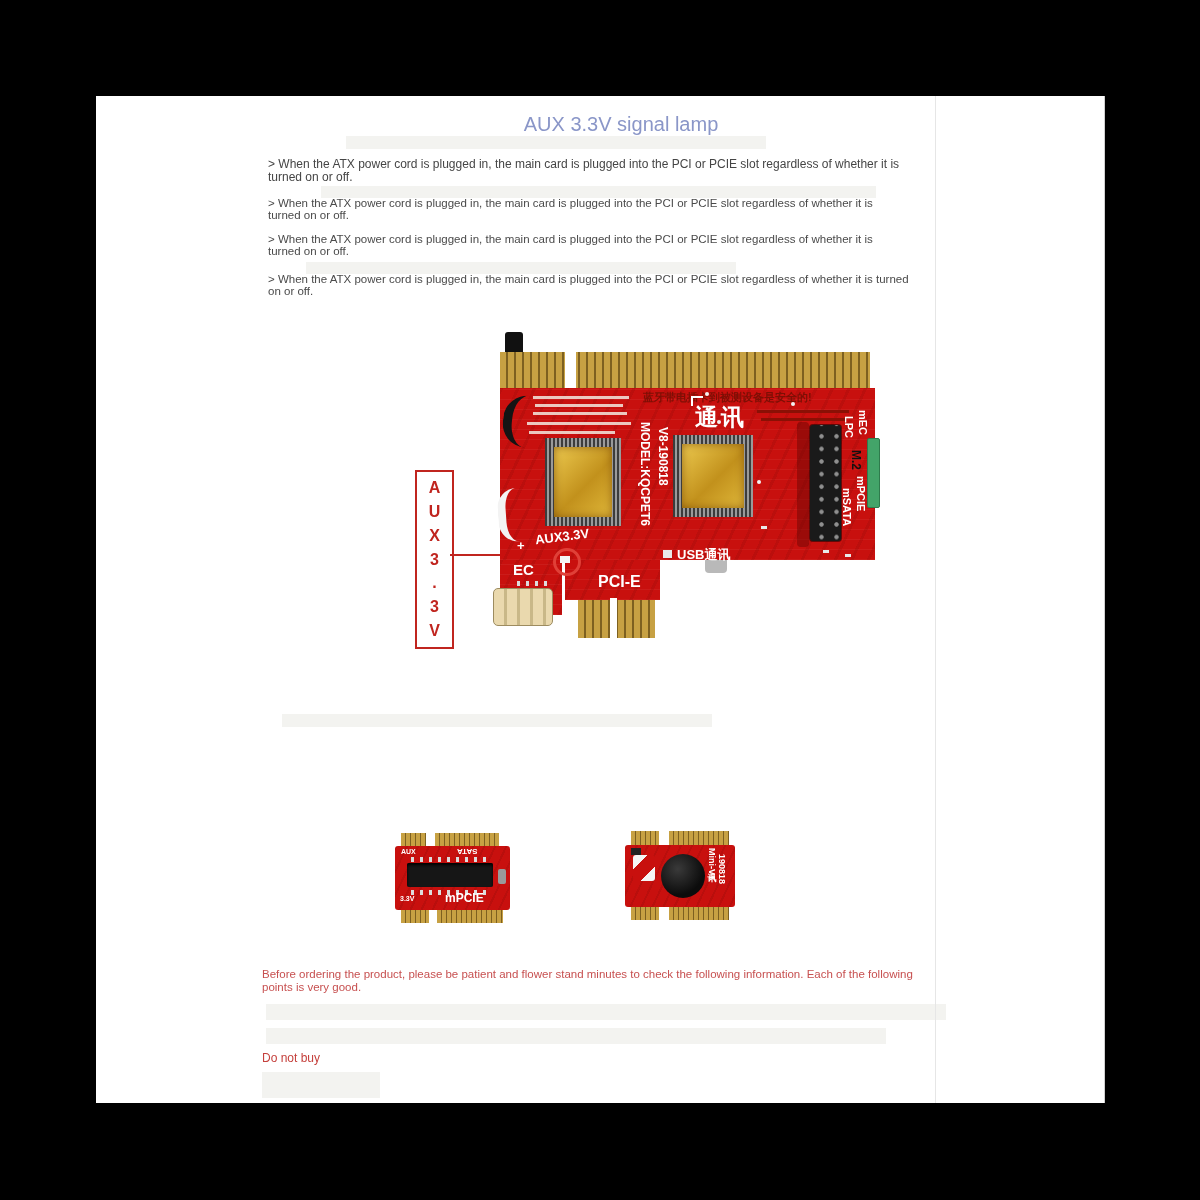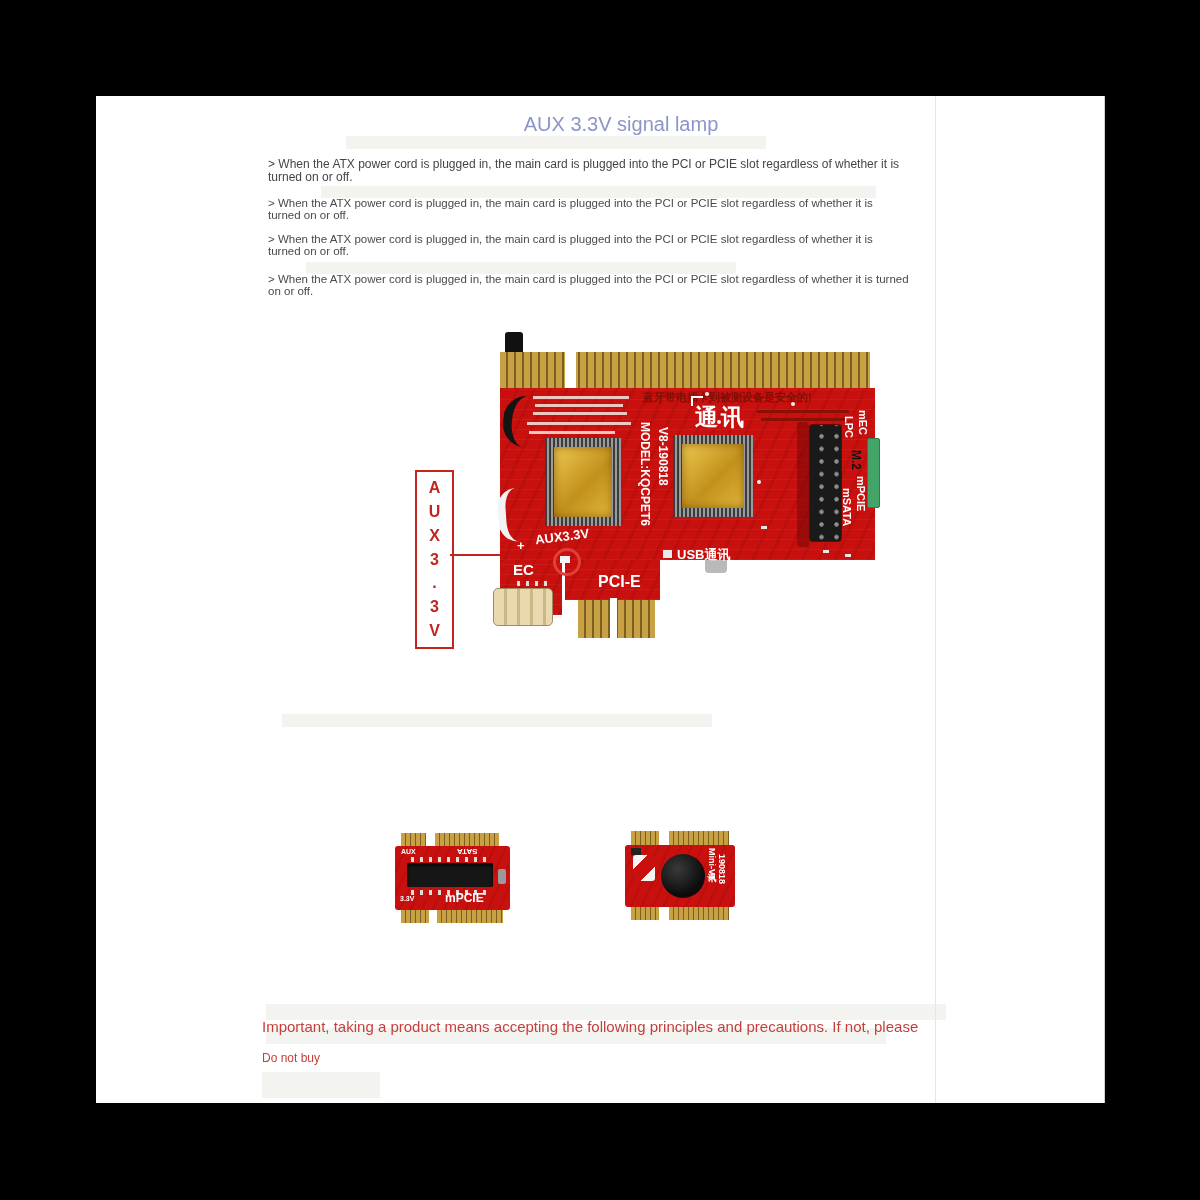--- a/index.html
+++ b/index.html
@@ -180,17 +180,17 @@
       <div class="abs gold-sm" style="left:6px;top:73px;width:28px;height:16px;"></div>
       <div class="abs gold-sm" style="left:44px;top:73px;width:60px;height:16px;"></div>
       <div class="body" style="left:0;top:14px;width:110px;height:62px;"></div>
       <div class="abs" style="left:6px;top:17px;width:10px;height:7px;background:#222;"></div>
       <div class="abs" style="left:8px;top:24px;width:22px;height:26px;background:#f5f5f5;border-radius:3px;background-image:linear-gradient(135deg,transparent 30%,#c8100e 30% 70%,transparent 70%);"></div>
       <div class="abs" style="left:36px;top:23px;width:44px;height:44px;border-radius:50%;background:radial-gradient(circle at 38% 34%,#3a3a3a,#0c0c0c 65%);"></div>
       <div class="wtxt vtx" style="left:80px;top:17px;height:60px;font-size:9px;">Mini讯-V8</div>
       <div class="wtxt vtx" style="left:92px;top:23px;height:50px;font-size:9px;">190818</div>
     </div>
 
-    <p id="note2">Important, taking a product means accepting the following principles and precautions. If not, please</p>
+    <p id="note1">Before ordering the product, please be patient and flower stand minutes to check the following information. Each of the following points is very good.</p>
     <p id="note3">Do not buy</p>
 
   </div>
 </div>
 
 </body></html>

